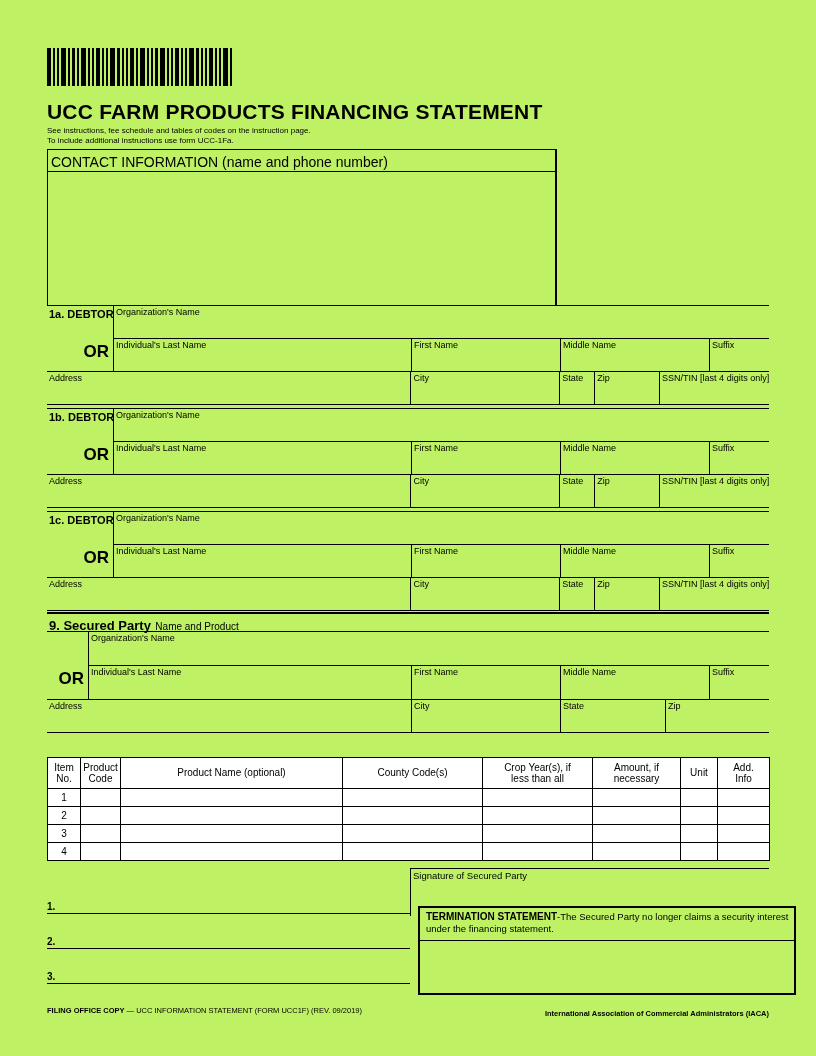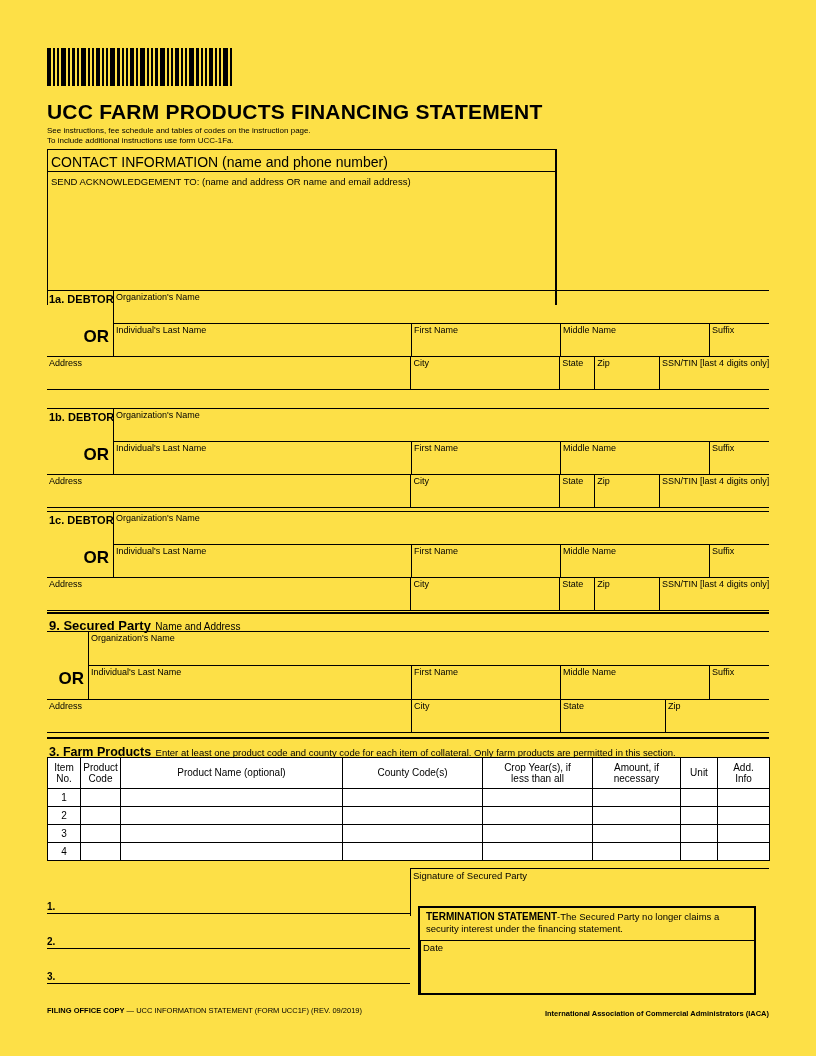--- a/index.html
+++ b/index.html
@@ -1,17 +1,17 @@
 <!DOCTYPE html>
 <html><head>
 <meta charset="utf-8">
 <style>
   *{box-sizing:border-box;margin:0;padding:0;}
   html,body{background:#ffffff;}
-  .page{position:relative;width:816px;height:1056px;background:#fde047;overflow:hidden;
+  .page{position:relative;width:816px;height:1056px;background:#bef264;overflow:hidden;
         font-family:"Liberation Sans",sans-serif;color:#000;}
   .abs{position:absolute;}
   .b{font-weight:bold;}
   .row{display:flex;}
   .grow{flex:1 1 auto;}
   .bl{border-left:1px solid #000;}
   .bb{border-bottom:1px solid #000;}
   .bt{border-top:1px solid #000;}
   .bt2{border-top:2px solid #000;}
   .cell{position:relative;overflow:hidden;}
@@ -75,26 +75,23 @@
   </svg>
 
   <div class="abs title" style="left:47px;top:100px">UCC FARM PRODUCTS FINANCING STATEMENT</div>
   <div class="abs small" style="left:47px;top:126px">See instructions, fee schedule and tables of codes on the instruction page.</div>
   <div class="abs small" style="left:47px;top:136px">To include additional instructions use form UCC-1Fa.</div>
 
   <div class="abs" style="left:47px;top:149px;width:510px;height:156px;border:1px solid #000;border-right-width:2px;border-bottom:none">
     <div class="bb" style="height:22px;font-size:14px;padding:4px 0 0 3px">
       <span>CONTACT INFORMATION (name and phone number)</span>
     </div>
-    <div style="font-size:9.5px;padding:4px 0 0 3px;height:132px">
-      <span>SEND ACKNOWLEDGEMENT TO: (name and address OR name and email address)</span>
-    </div>
-  </div>
-
-  <div class="abs deb-sec" style="top:290px">
+  </div>
+
+  <div class="abs deb-sec" style="top:305px">
     <div class="deb-name">1a. DEBTOR</div>
     <div class="or-label" style="left:0;top:36px;width:62px;text-align:right">OR</div>
     <div class="row" style="height:33px">
       <div style="width:66px"></div>
       <div class="cell grow bl bb">
           <span class="flabel">Organization's Name</span>
         </div>
     </div>
     <div class="row bb" style="height:33px">
       <div style="width:66px"></div>
@@ -211,21 +208,21 @@
           <span class="flabel">Zip</span>
         </div>
       <div class="cell bl grow">
           <span class="flabel">SSN/TIN  [last 4 digits only]</span>
         </div>
     </div>
   </div>
 
   <div class="abs bt2 bb" style="left:47px;top:612px;width:722px;height:20px;padding:2px 0 0 2px">
     <span class="b" style="font-size:13px">9. Secured Party</span>
-    <span style="font-size:10px">Name and Address</span>
+    <span style="font-size:10px">Name and Product</span>
   </div>
   <div class="abs" style="left:47px;top:632px;width:722px">
     <div class="or-label" style="left:0;top:37px;width:37px;text-align:right">OR</div>
     <div class="row" style="height:34px">
       <div style="width:41px"></div>
       <div class="cell grow bl bb">
           <span class="flabel">Organization's Name</span>
         </div>
     </div>
     <div class="row bb" style="height:34px">
@@ -252,24 +249,20 @@
         </div>
       <div class="cell bl" style="width:105px">
           <span class="flabel">State</span>
         </div>
       <div class="cell bl grow">
           <span class="flabel">Zip</span>
         </div>
     </div>
   </div>
 
-  <div class="abs bt2" style="left:47px;top:737px;width:722px;height:20px;padding:3px 0 0 2px">
-    <span class="b" style="font-size:12.5px">3. Farm Products</span>
-    <span style="font-size:9.5px">Enter at least one product code and county code for each item of collateral.  Only farm products are permitted in this section.</span>
-  </div>
   <table class="abs farm-table" style="left:47px;top:757px">
     <colgroup>
       <col style="width:33px">
         <col style="width:40px">
         <col style="width:222px">
         <col style="width:140px">
       <col style="width:110px">
         <col style="width:88px">
         <col style="width:37px">
         <col style="width:52px">
@@ -342,28 +335,25 @@
     <span class="b" style="font-size:10px">2.</span>
   </div>
   <div class="sigline bb" style="left:47px;top:969px;width:363px;height:15px">
     <span class="b" style="font-size:10px">3.</span>
   </div>
 
   <div class="abs bt bl" style="left:410px;top:868px;width:359px;height:48px">
     <span class="flabel" style="font-size:9.5px">Signature of Secured Party</span>
   </div>
 
-  <div class="abs" style="left:418px;top:906px;width:338px;height:89px;border:2px solid #000">
+  <div class="abs" style="left:418px;top:906px;width:378px;height:89px;border:2px solid #000">
     <div style="padding:3px 4px 0 6px;font-size:9.5px;line-height:12px;height:32px">
       <span class="b" style="font-size:10px">TERMINATION STATEMENT</span><span>-The Secured Party no longer claims a security interest under the financing statement.</span>
     </div>
     <div class="row bt" style="height:53px">
-      <div class="cell bl" style="width:97px">
-          <span class="flabel" style="font-size:9.5px">Date</span>
-        </div>
     </div>
   </div>
 
   <div class="abs" style="left:47px;top:1006px;font-size:7.5px">
     <span class="b">FILING OFFICE COPY</span><span> — UCC INFORMATION STATEMENT (FORM UCC1F) (REV. 09/2019)</span>
   </div>
   <div class="abs b" style="right:47px;top:1009px;font-size:7.5px">International Association of Commercial Administrators (IACA)</div>
 
 </div>
 

